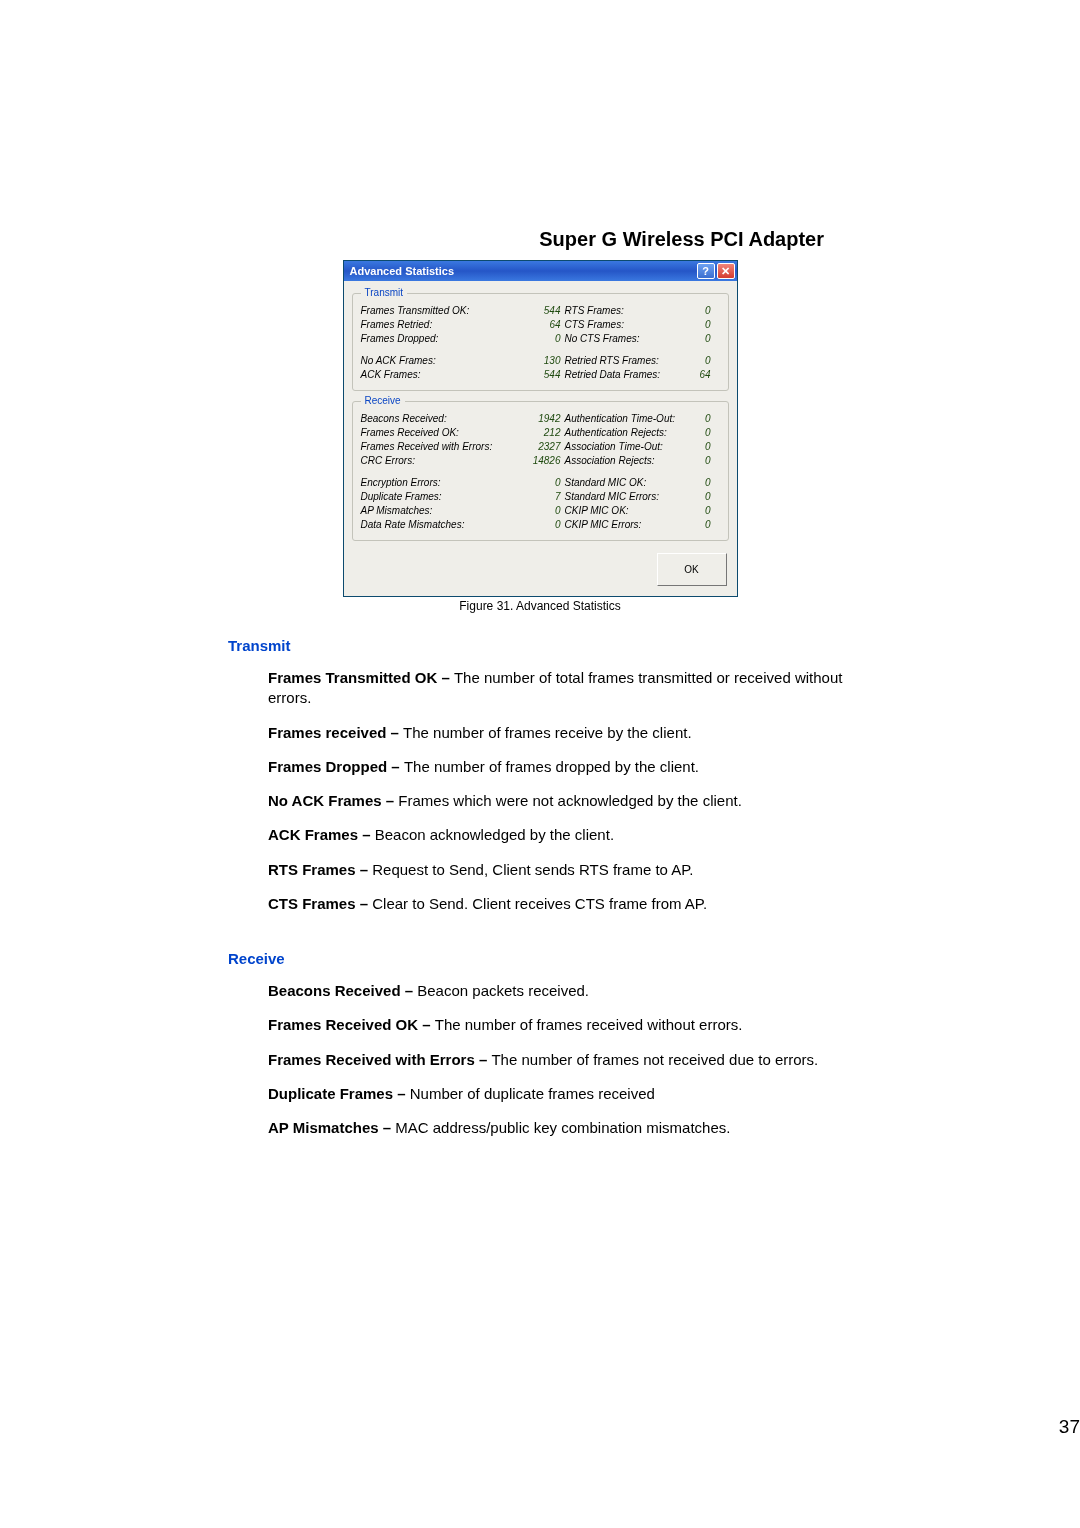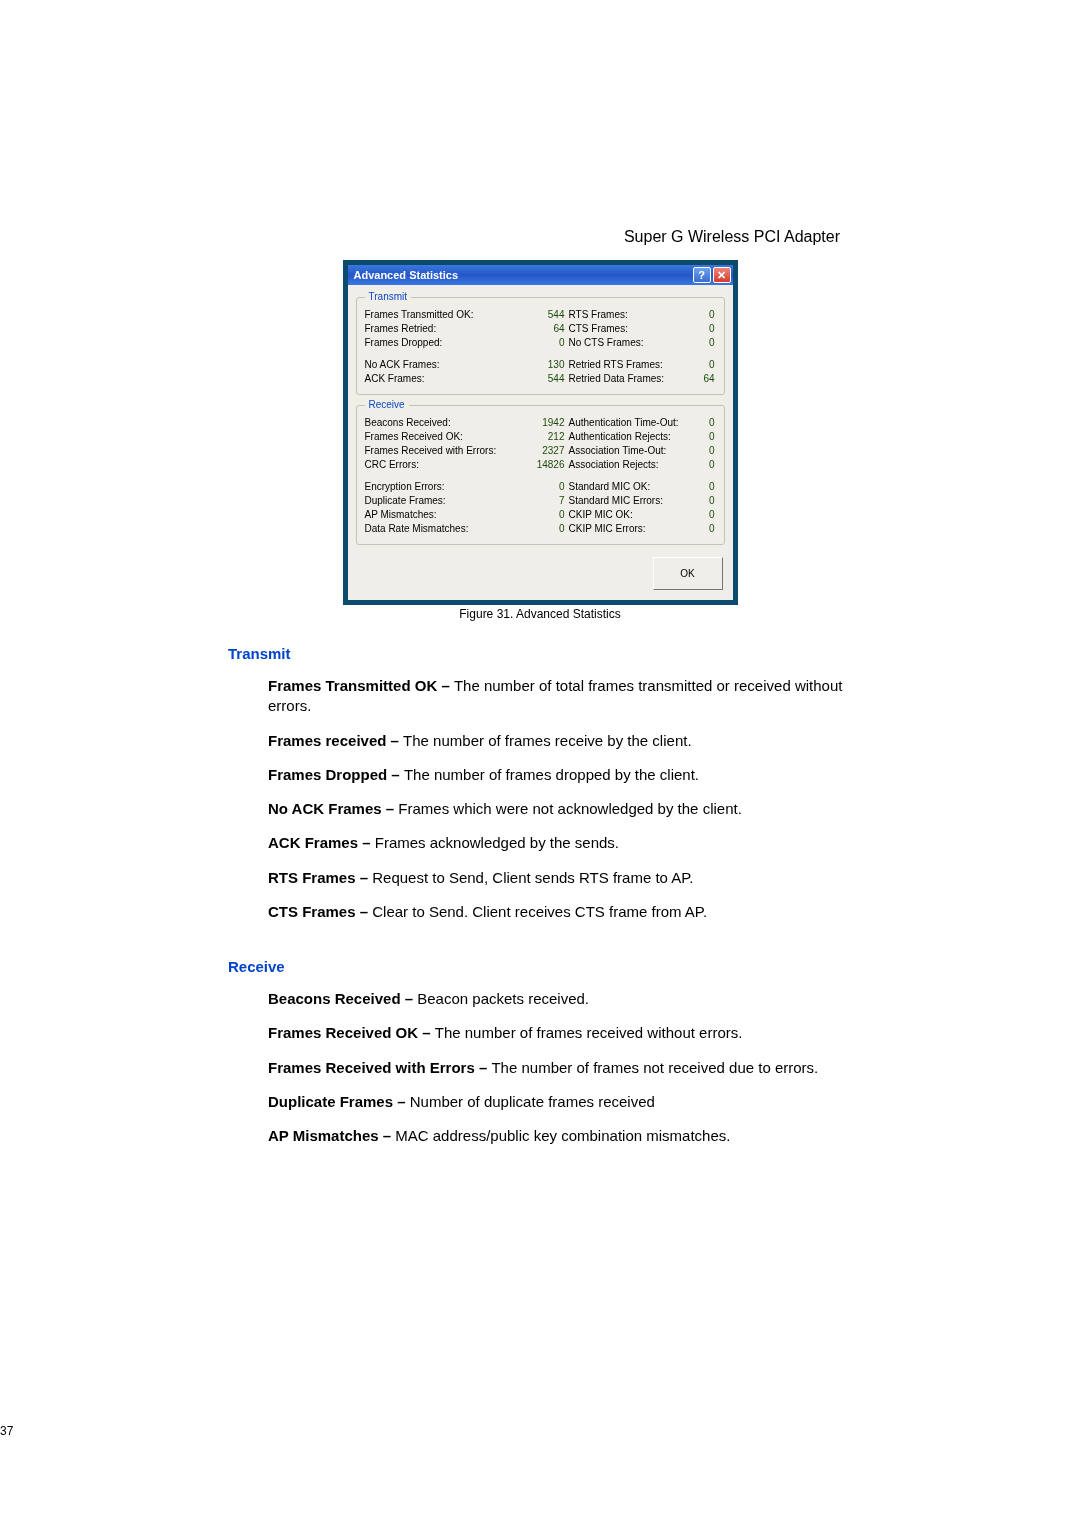--- a/index.html
+++ b/index.html
@@ -14,30 +14,31 @@
   }
   .page {
     width: 1080px;
     height: 1528px;
     padding: 200px 200px 60px 200px;
     position: relative;
   }
   .header-title {
     position: absolute;
     top: 228px;
-    right: 240px;
-    font-size: 16px;
-    color: #000;
+    right: 256px;
+    font-size: 20px;
+    color: #000;
+    font-weight: bold;
   }
   .dialog-wrap {
     width: 395px;
     margin: 60px auto 0 auto;
   }
   .dialog {
-    border: 5px solid #0c4a6e;
+    border: 1px solid #0c4a6e;
     font-family: Tahoma, Arial, sans-serif;
     font-size: 10px;
     background: #eee;
     color: #000;
   }
   .titlebar {
     display: flex;
     align-items: center;
     height: 20px;
     background: linear-gradient(180deg,#3a78e0 0%, #2556c7 50%, #3a78e0 100%);
@@ -76,20 +77,21 @@
     top: -7px;
     left: 8px;
     background: #efeee9;
     color: #0b46c4;
     padding: 0 4px;
     font-size: 10px;
   }
   .stat-row {
     display: flex;
     line-height: 1.4;
+    font-style: italic;
   }
   .stat-row .lbl { flex: 0 0 160px; }
   .stat-row .val { flex: 0 0 40px; text-align: right; color: #1f4a0f; }
   .stat-row .lbl2 { flex: 0 0 120px; padding-left: 4px; }
   .stat-row .val2 { flex: 0 0 30px; text-align: right; color: #1f4a0f; }
   .vspace { height: 8px; }
   .btn-row { text-align: right; padding: 2px 4px 2px 0; }
   .ok-btn {
     display: inline-block;
     min-width: 70px;
@@ -122,22 +124,22 @@
     line-height: 1.35;
     color: #000;
     max-width: 640px;
   }
   .desc .b { font-weight: bold; }
   .pagenum {
     position: absolute;
     bottom: 90px;
     left: 0;
     width: 100%;
-    text-align: left;
-    font-size: 12px;
+    text-align: right;
+    font-size: 19px;
   }
 </style>
 </head>
 <body>
 
 <div class="page">
   <div class="header-title">Super G Wireless PCI Adapter</div>
 
   <div class="dialog-wrap">
     <div class="dialog">
@@ -258,21 +260,21 @@
   <div class="desc">
     <span class="b">Frames received – </span><span>The number of frames receive by the client.</span>
   </div>
   <div class="desc">
     <span class="b">Frames Dropped – </span><span>The number of frames dropped by the client.</span>
   </div>
   <div class="desc">
     <span class="b">No ACK Frames – </span><span>Frames which were not acknowledged by the client.</span>
   </div>
   <div class="desc">
-    <span class="b">ACK Frames – </span><span>Frames acknowledged by the sends.</span>
+    <span class="b">ACK Frames – </span><span>Beacon acknowledged by the client.</span>
   </div>
   <div class="desc">
     <span class="b">RTS Frames – </span><span>Request to Send, Client sends RTS frame to AP.</span>
   </div>
   <div class="desc">
     <span class="b">CTS Frames – </span><span>Clear to Send. Client receives CTS frame from AP.</span>
   </div>
 
   <div class="section-head" style="margin-top:36px;">Receive</div>
 

